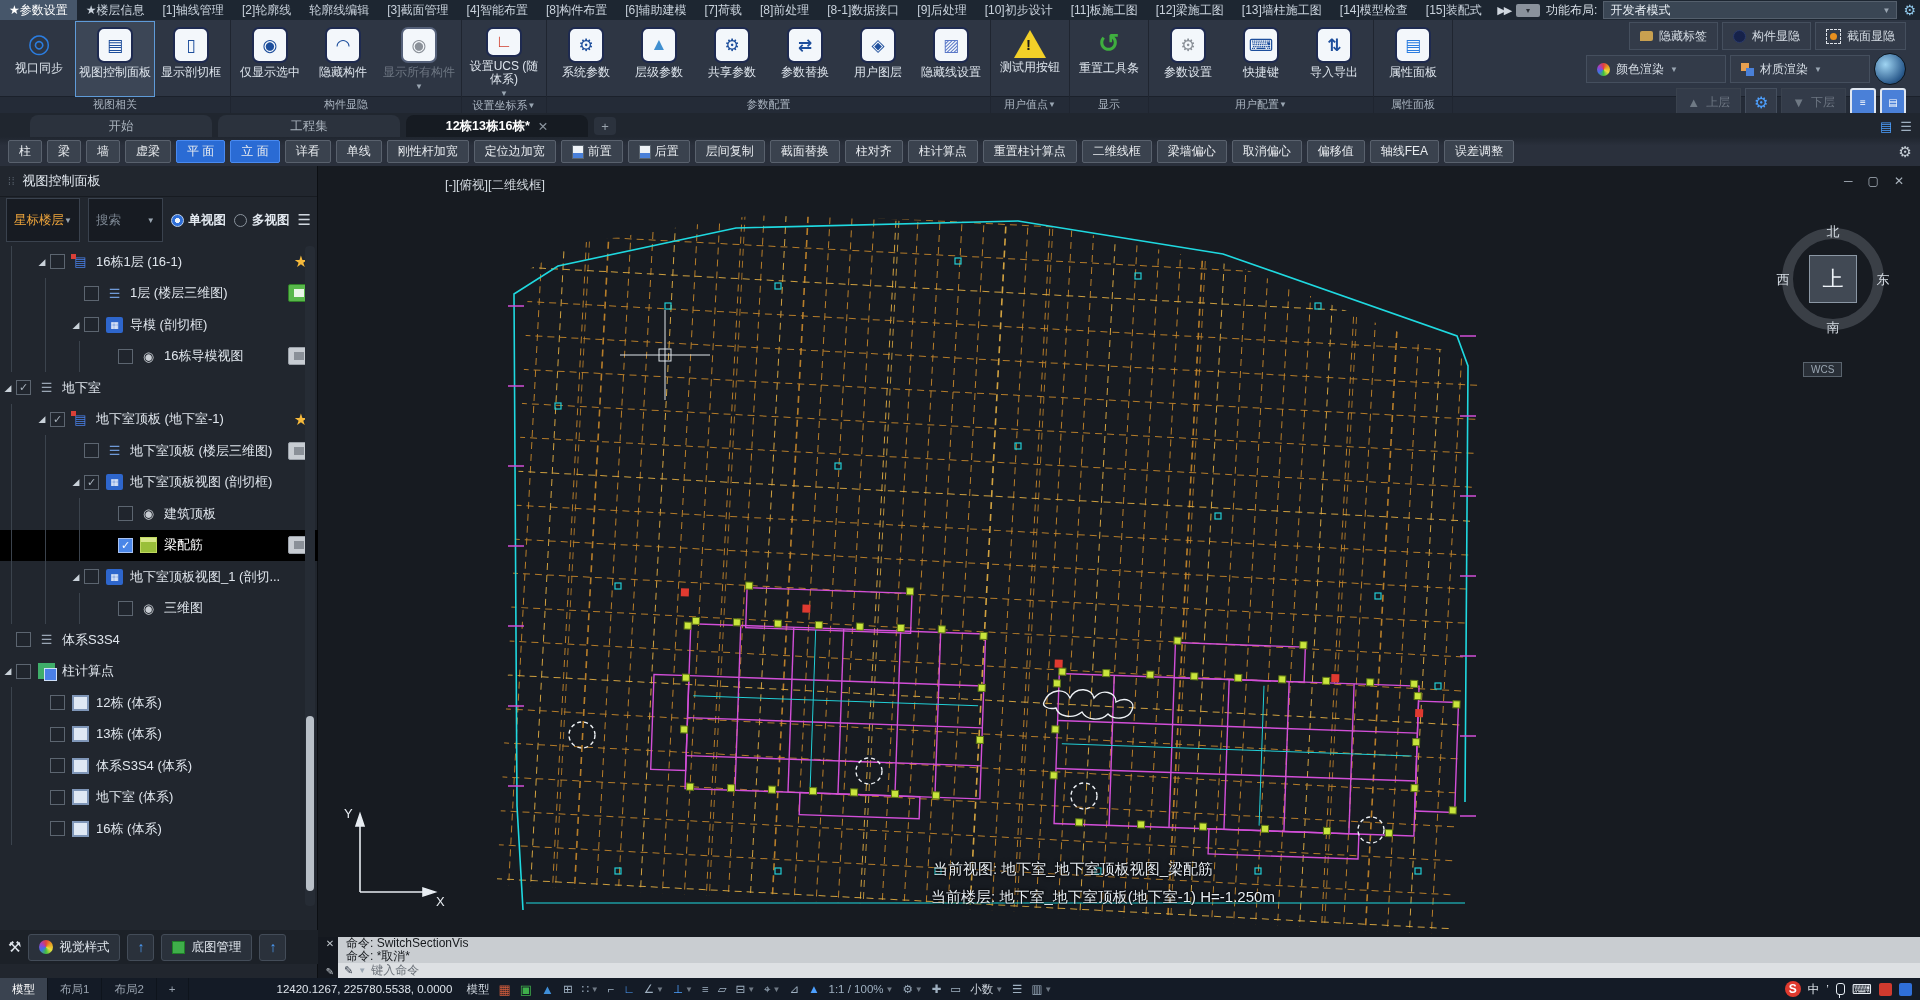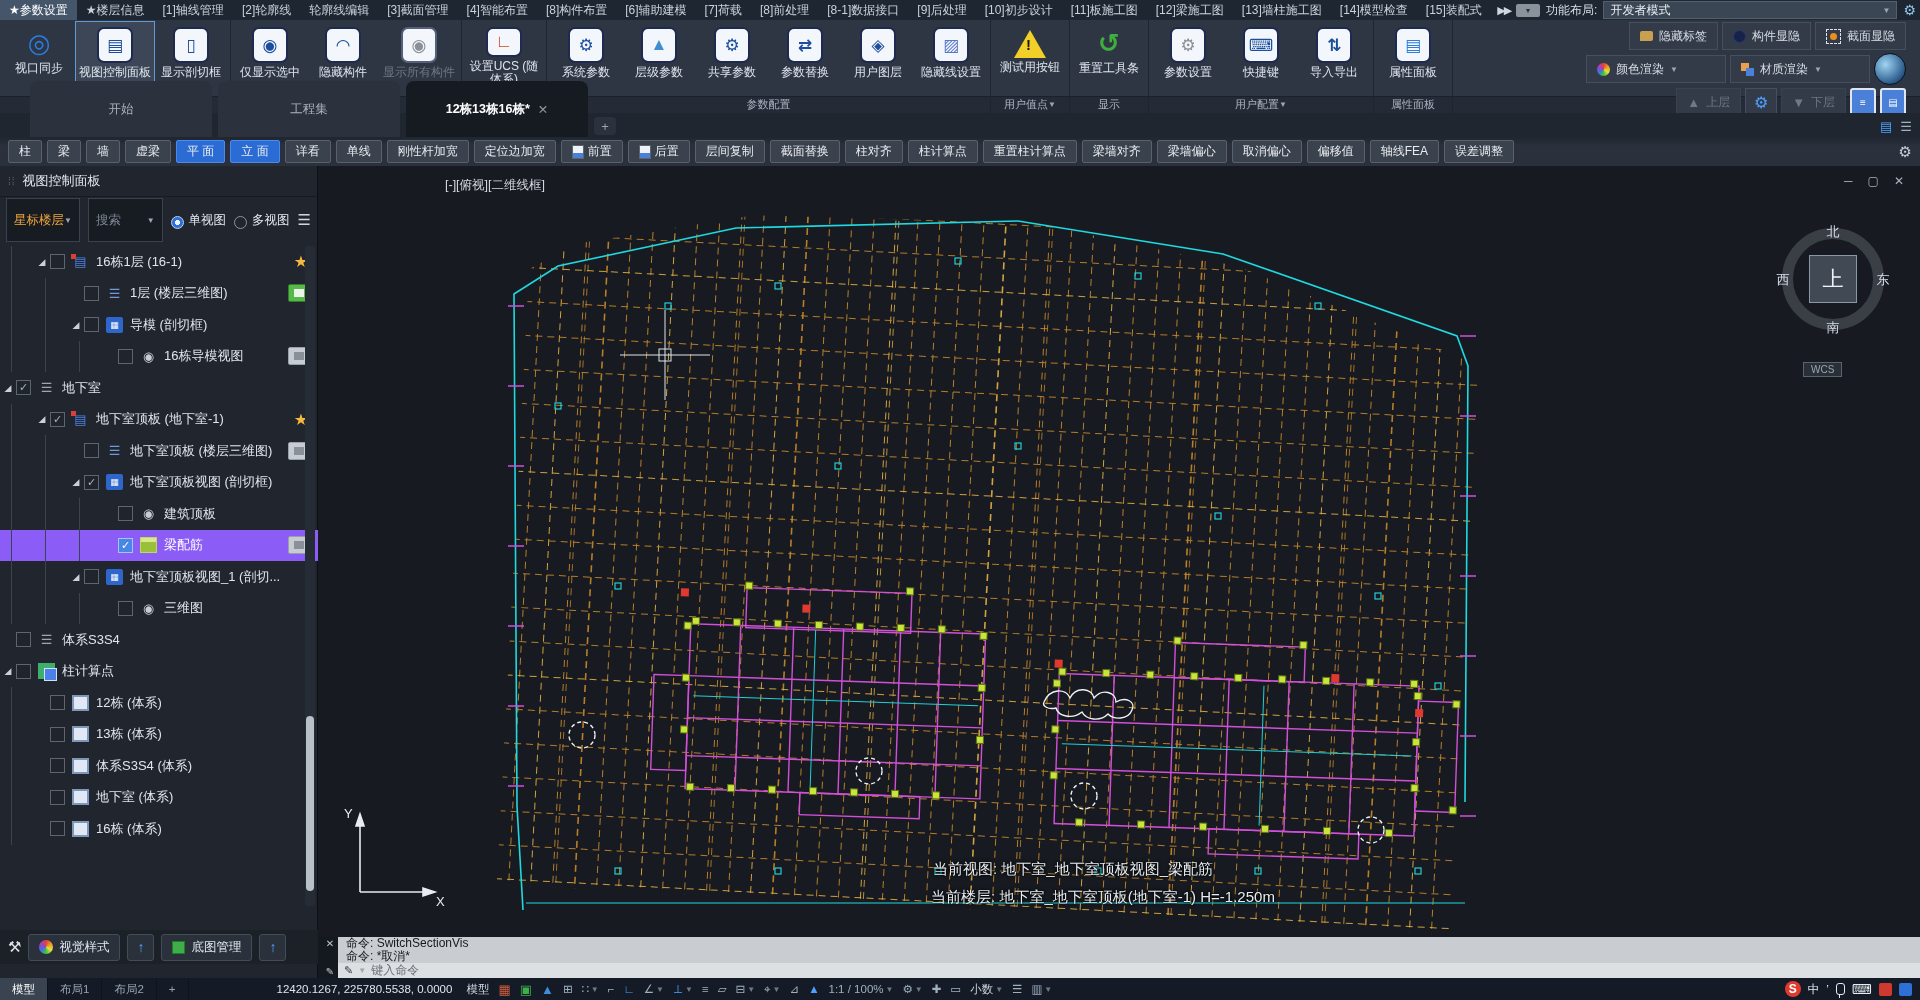--- a/index.html
+++ b/index.html
@@ -44,46 +44,46 @@
   .colorwheel{width:13px;height:13px;border-radius:50%;background:conic-gradient(#e24040,#e8a020,#e8e040,#40c040,#4070e8,#a040c8,#e24040);}
   .matic{width:13px;height:13px;position:relative;}
   .matic::before{content:"";position:absolute;left:0;top:0;width:8px;height:8px;background:#e8a050;}
   .matic::after{content:"";position:absolute;right:0;bottom:0;width:8px;height:8px;background:#4a80d8;}
   .sphbtn{width:30px;height:30px;border-radius:50%;background:radial-gradient(circle at 35% 35%,#9fd4f2,#2a5a8c 70%,#14283c);border:1px solid #0c141c;}
   .updn{font-size:13px;color:#6f7984;}
   .gearbtn{width:30px;height:26px;background:#333b49;border:1px solid #454f5e;display:flex;align-items:center;justify-content:center;color:#4da0ff;font-size:16px;}
   .pnlic{width:22px;height:24px;border:2px solid #dfe6f0;border-radius:3px;background:#4a80d8;color:#fff;font-size:10px;display:flex;align-items:center;justify-content:center;}
   
   #tabbar{position:absolute;left:0;top:113px;width:1920px;height:24px;background:#20262f;display:flex;align-items:flex-end;padding-left:30px;box-sizing:border-box;}
-  .dtab{height:22px;min-width:150px;display:flex;align-items:center;justify-content:center;gap:8px;font-size:12.5px;color:#aab3bd;background:#2b323d;border-radius:8px 8px 0 0;margin-right:6px;padding:17px 16px;}
+  .dtab{height:22px;min-width:150px;display:flex;align-items:center;justify-content:center;gap:8px;font-size:12.5px;color:#aab3bd;background:#2b323d;border-radius:8px 8px 0 0;margin-right:6px;padding:0 16px;}
   .dtab.active{background:#161b22;color:#fff;font-weight:bold;}
   .dtab .x{color:#8a939d;font-weight:normal;}
   .addtab{width:22px;height:18px;background:#2b323d;border-radius:4px;color:#9aa4ae;display:flex;align-items:center;justify-content:center;font-size:13px;margin-bottom:2px;}
   #tabbar-right{margin-left:auto;display:flex;gap:8px;padding:0 8px 3px 0;}
   
   #toolbar{position:absolute;left:0;top:137px;width:1920px;height:29px;background:linear-gradient(#20262f,#2a303c 30%);display:flex;align-items:center;gap:5px;padding:0 8px;box-sizing:border-box;}
   .tbtn{height:21px;background:#3a424e;border:1px solid #59616d;border-radius:2px;color:#e8ebef;font-size:12px;display:flex;align-items:center;gap:4px;padding:0 10px;white-space:nowrap;}
   .tbtn.active{background:#2a6bd4;border-color:#4a8af0;}
   .mini{width:10px;height:12px;border:1px solid #5a646e;background:linear-gradient(#eef2f6 55%,#4a80d8 55%);}
   #toolbar .gear{margin-left:auto;color:#c8d0d8;font-size:15px;}
   
   #leftpanel{position:absolute;left:0;top:166px;width:318px;height:812px;background:#21262e;border-right:1px solid #0c0f13;box-sizing:border-box;}
   #lp-head{height:30px;display:flex;align-items:center;gap:7px;padding:0 8px;color:#e2e8ef;font-size:13px;border-bottom:1px solid #171b21;}
   .dots{color:#5a636e;font-size:10px;letter-spacing:1px;}
   #lp-ctrls{height:46px;display:flex;align-items:center;gap:8px;padding:0 6px;}
   .combo{height:24px;background:#171b22;border:1px solid #3a424e;display:flex;align-items:center;justify-content:space-between;padding:9px 7px;font-size:12.5px;color:#cfd6de;}
   .combo .v{white-space:nowrap;}
   .star-filter{color:#f0a63c;}
-  .radio{display:flex;align-items:flex-end;gap:5px;font-size:12.5px;color:#e2e8ef;white-space:nowrap;}
+  .radio{display:flex;align-items:center;gap:5px;font-size:12.5px;color:#e2e8ef;white-space:nowrap;font-weight:bold;}
   .rdot{width:13px;height:13px;border-radius:50%;border:1px solid #8a939d;box-sizing:border-box;}
   .rdot.on{border-color:#bcd2f0;background:radial-gradient(circle,#eef4fc 0 35%,#2f6fd8 36% 100%);}
   .burger{margin-left:auto;color:#cfd6de;font-size:15px;}
   #tree{position:absolute;left:0;top:80px;width:318px;}
   .trow{height:31.5px;display:flex;align-items:center;font-size:13px;color:#e0e6ed;position:relative;}
-  .trow.sel{background:#8b5cf6;color:#fff;}
+  .trow.sel{background:#000000;color:#fff;}
   .gd{width:22px;align-self:stretch;border-left:1px solid #3b434d;margin-left:11px;flex:none;}
   .exp{width:16px;flex:none;color:#c9d1d9;font-size:9px;text-align:center;}
   .cb{width:15px;height:15px;flex:none;border:1px solid #5c6570;margin-right:7px;display:flex;align-items:center;justify-content:center;font-size:11px;color:#aab4be;box-sizing:border-box;background:#20252d;}
   .cb.on::after{content:"✓";}
   .sel .cb{border-color:#a8c2f2;}
   .sel .cb.on{background:#4a86e8;color:#fff;}
   .ti{width:17px;height:16px;flex:none;margin-right:7px;display:flex;align-items:center;justify-content:center;font-size:13px;position:relative;}
   .ti-build{color:#4a80e8;}
   .ti-build::after{content:"";position:absolute;left:-1px;top:0;width:5px;height:5px;background:#d84038;}
   .ti-layers{color:#6f9ad8;}
@@ -412,21 +412,21 @@
     <div class="tbtn">
       <span>柱对齐</span>
     </div>
     <div class="tbtn">
       <span>柱计算点</span>
     </div>
     <div class="tbtn">
       <span>重置柱计算点</span>
     </div>
     <div class="tbtn">
-      <span>梁墙对齐</span>
+      <span>二维线框</span>
     </div>
     <div class="tbtn">
       <span>梁墙偏心</span>
     </div>
     <div class="tbtn">
       <span>取消偏心</span>
     </div>
     <div class="tbtn">
       <span>偏移值</span>
     </div>

